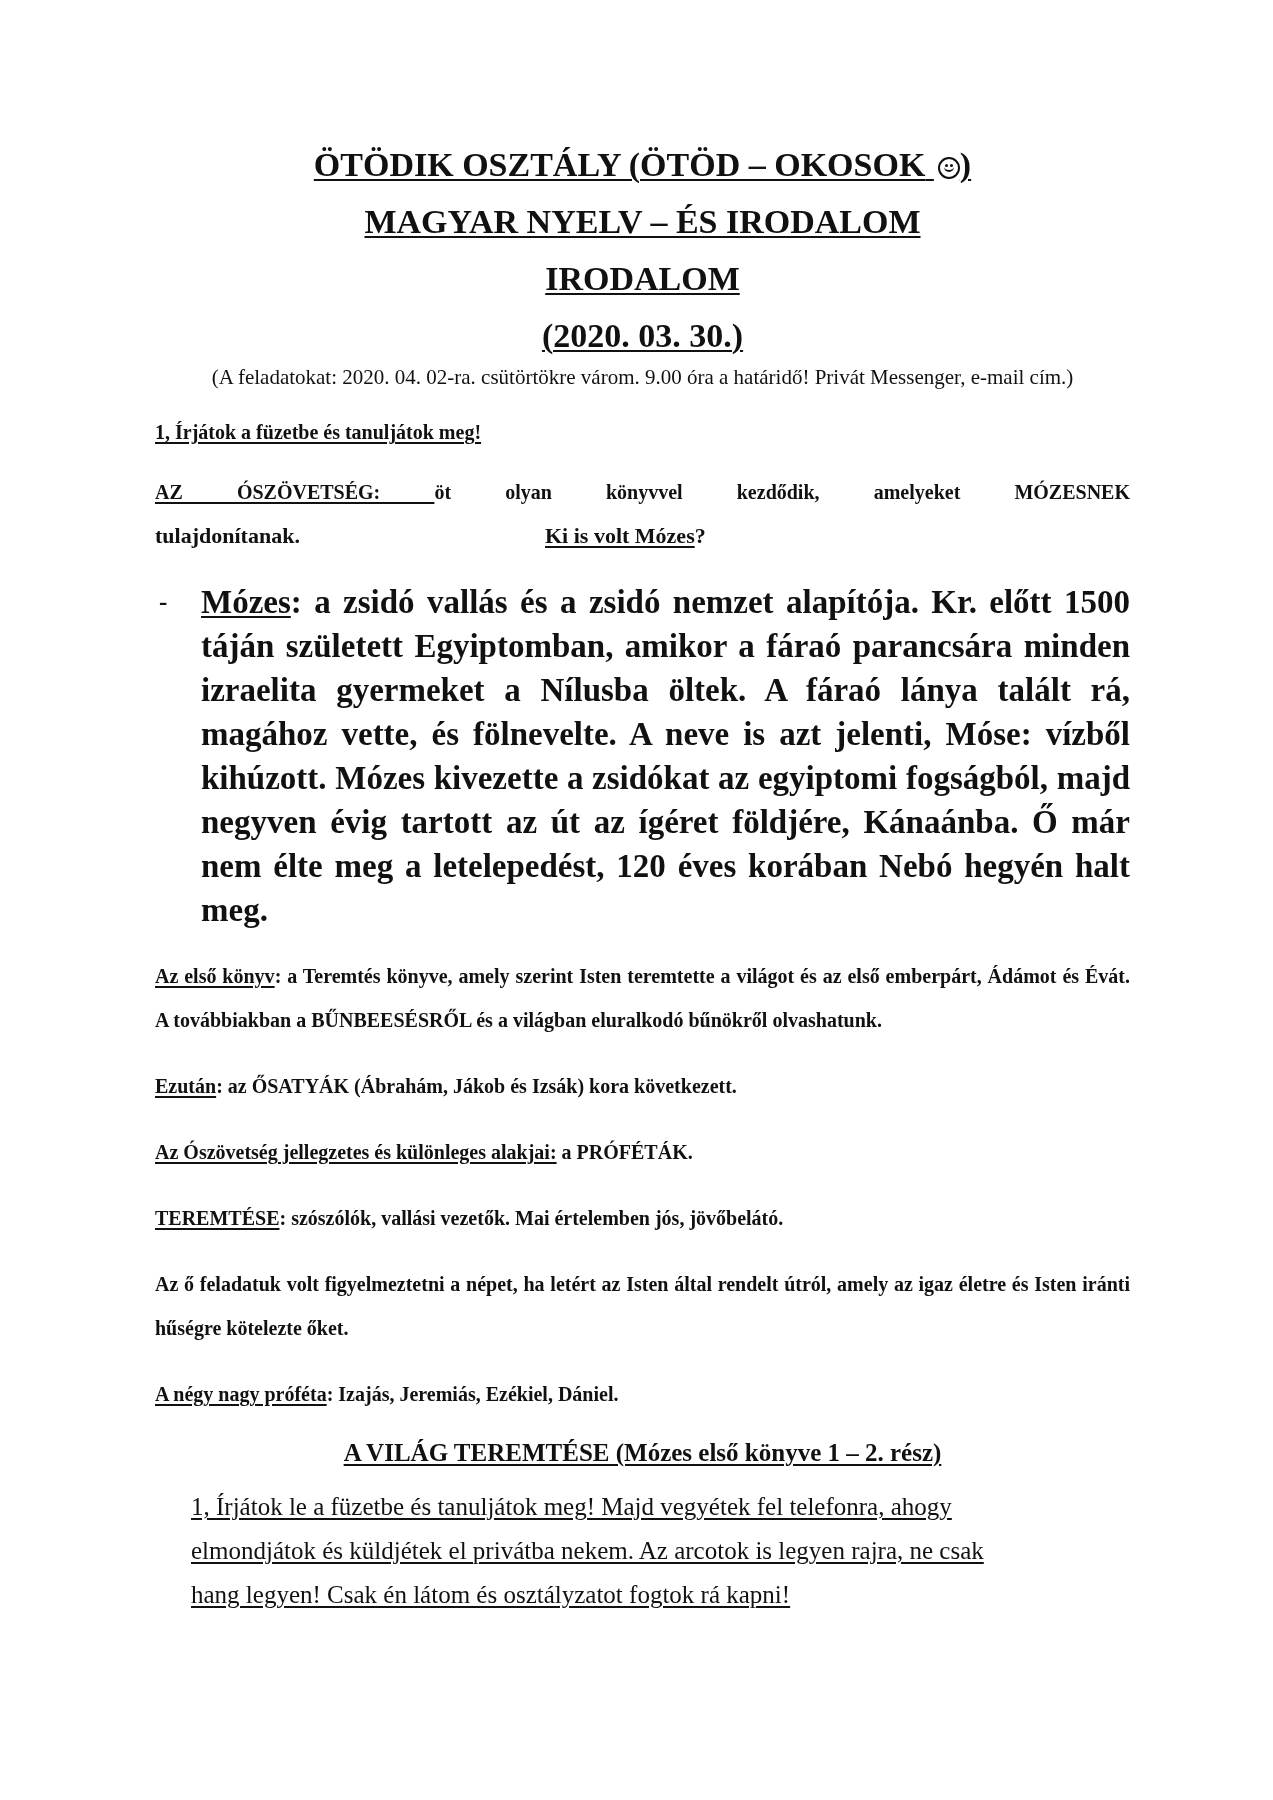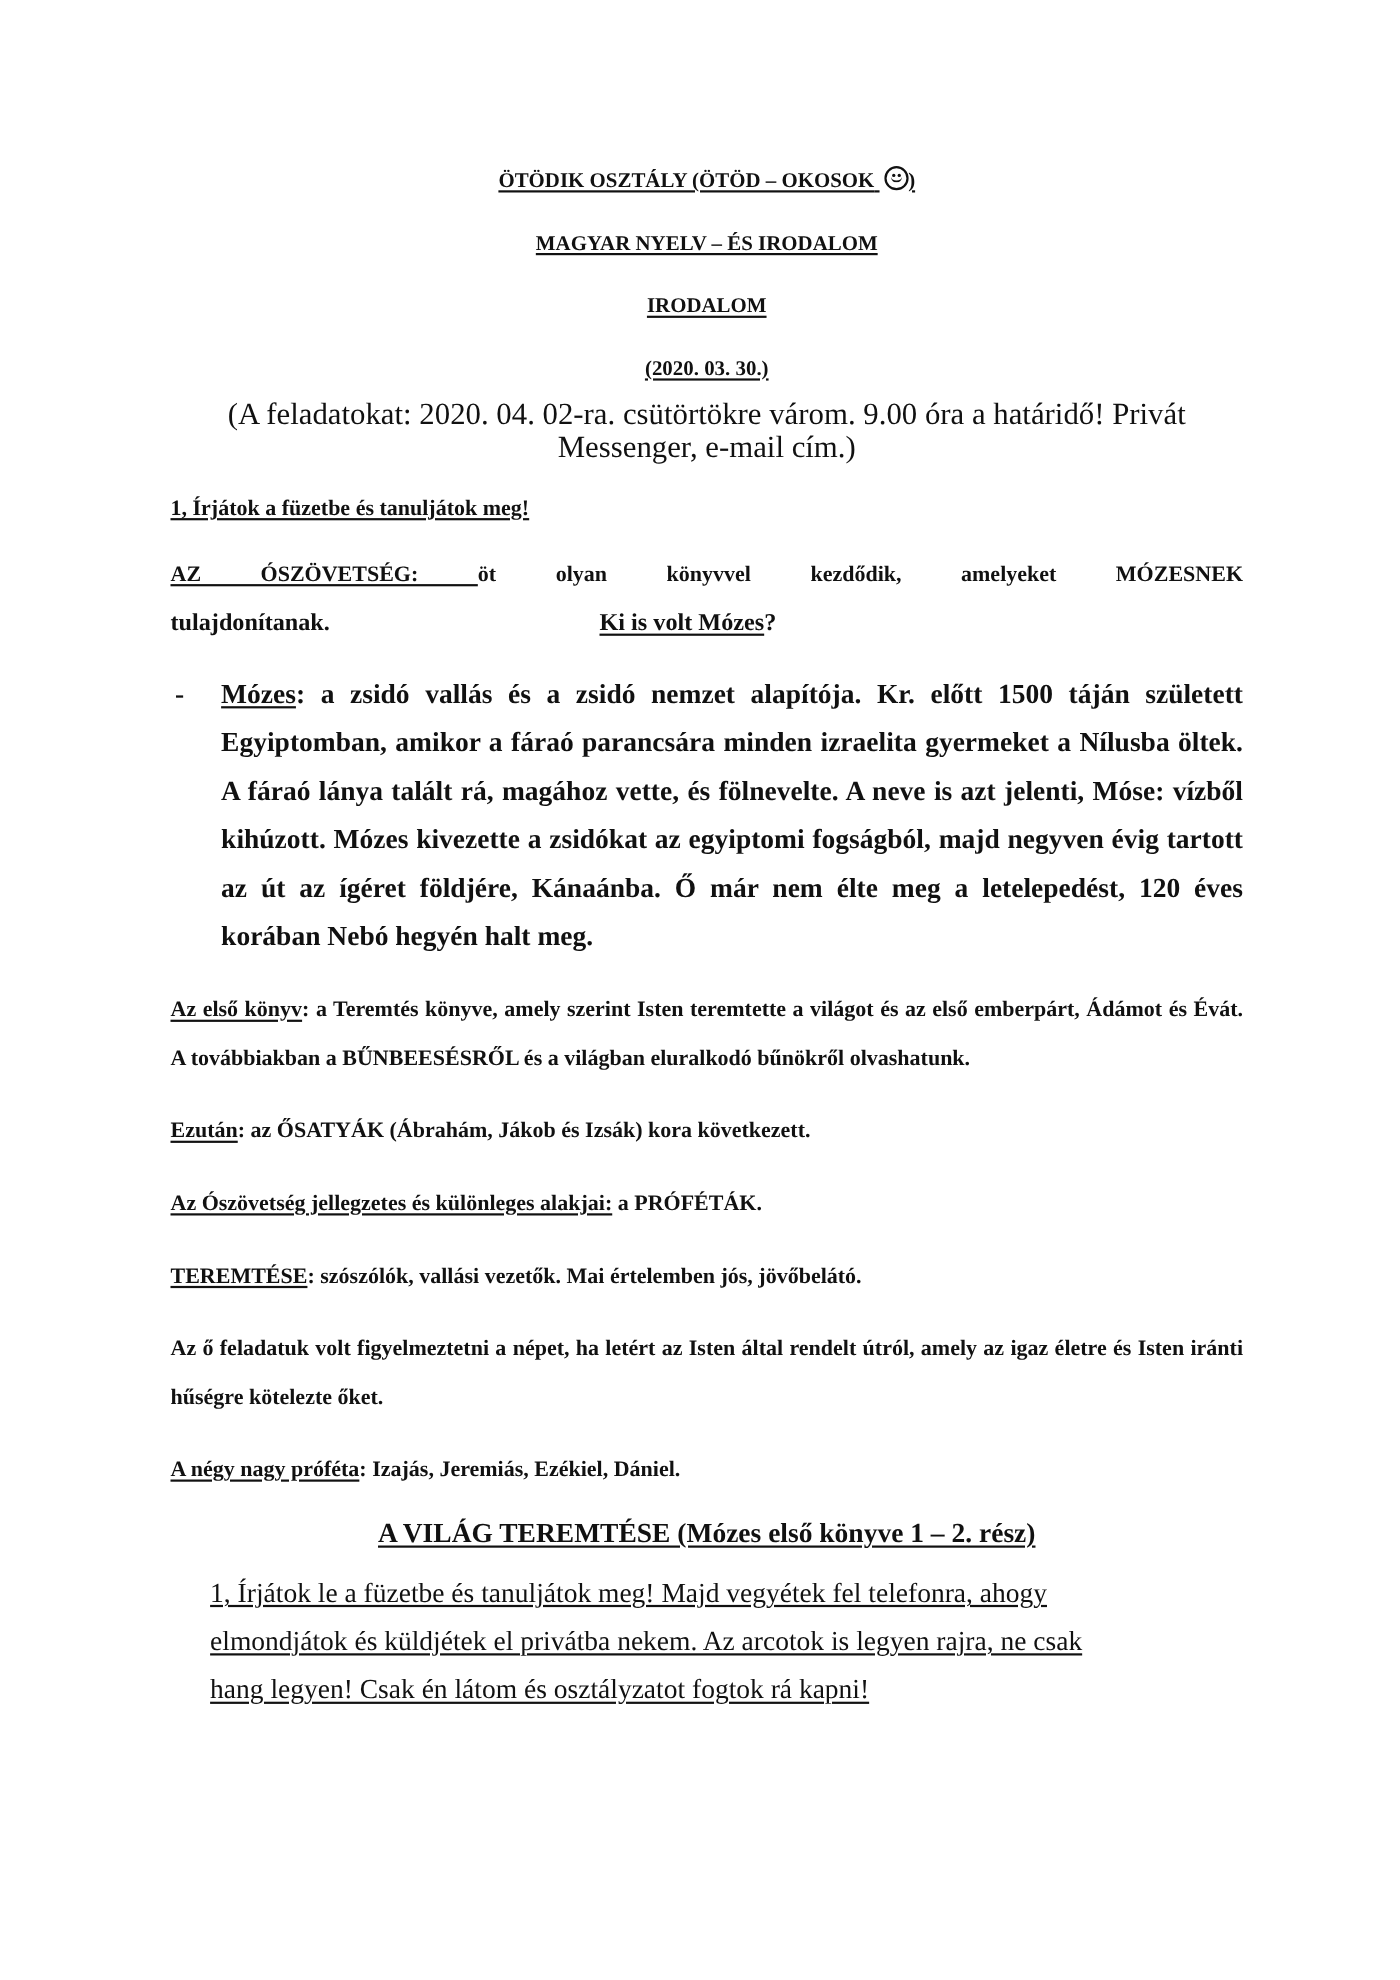--- a/index.html
+++ b/index.html
@@ -18,30 +18,30 @@
   .page {
     position: absolute;
     left: 155px;
     top: 150px;
     width: 975px;
   }
   .center {
     text-align: center;
   }
   .title {
-    font-size: 19px;
+    font-size: 34px;
     font-weight: bold;
     text-decoration: underline;
     text-decoration-thickness: 2px;
     text-underline-offset: 3px;
     line-height: 29px;
     margin: 0 0 28px 0;
   }
   .note {
-    font-size: 28px;
+    font-size: 21px;
     font-weight: normal;
     line-height: 30px;
     margin: 0 0 18px 0;
     text-align: center;
     padding: 0 8px;
   }
   .section-title {
     font-size: 25px;
     font-weight: bold;
     text-decoration: underline;
@@ -89,21 +89,21 @@
   }
   .bullet-dash {
     width: 42px;
     font-size: 25px;
     font-weight: bold;
     line-height: 44px;
     padding-left: 4px;
   }
   .bullet-text {
     flex: 1;
-    font-size: 25px;
+    font-size: 33px;
     font-weight: bold;
     line-height: 44px;
     text-align: justify;
   }
   .task-underlined {
     font-size: 25px;
     font-weight: normal;
     line-height: 44px;
     text-decoration: underline;
     text-decoration-thickness: 2px;

